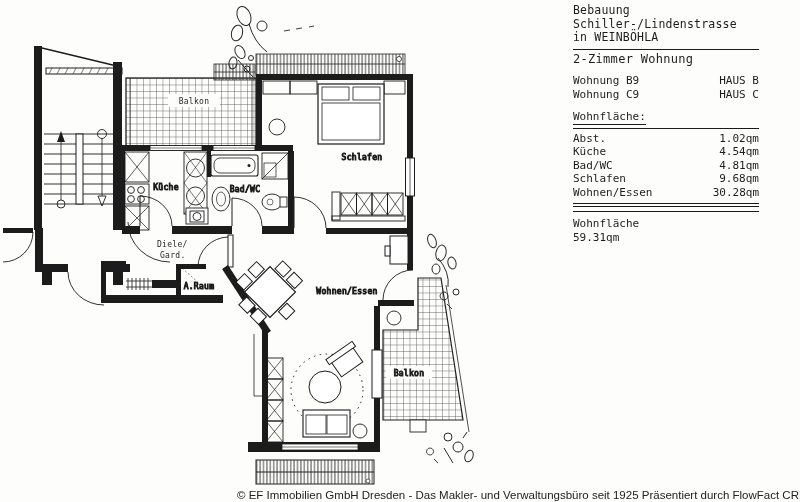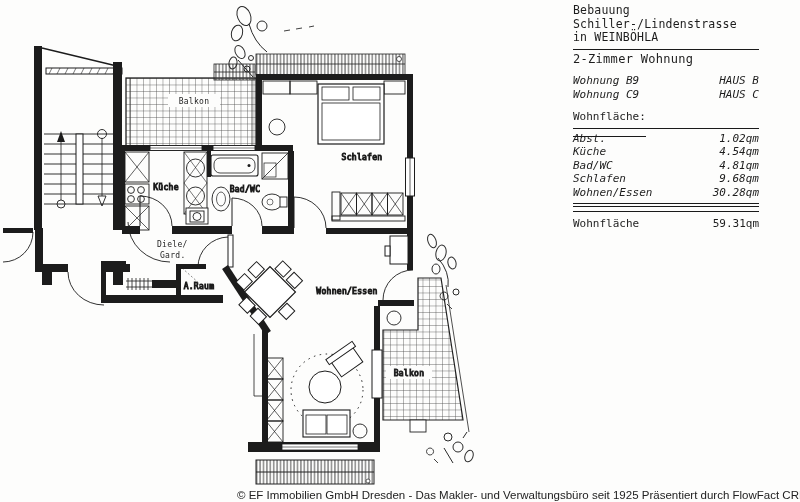--- a/index.html
+++ b/index.html
@@ -6,27 +6,27 @@
   body{width:800px;height:502px;position:relative;background:#fdfdfc;overflow:hidden;
        font-family:"DejaVu Sans Mono", monospace;color:#1f1f1f;}
   .stage{position:absolute;inset:0;}
   
   .panel{position:absolute;left:573px;top:4px;width:186px;font-size:11px;line-height:13.5px;color:#1d1d1d;}
   .panel .title{font-size:11.5px;letter-spacing:.2px;}
   .rule{border-top:1.6px solid #1a1a1a;height:0;margin:4px 0 3px 0;}
   .rule.thin{border-top-width:1.2px;}
   .rule.dbl{border-top:1.4px solid #1a1a1a;border-bottom:1.4px solid #1a1a1a;height:2px;}
   .apt-type{font-size:12px;margin:3px 0 8px 0;letter-spacing:.3px;}
-  .unit-row,.a-row{display:flex;justify-content:space-between;font-style:italic;}
+  .unit-row,.a-row{display:flex;justify-content:space-between;}
   .units{margin-bottom:9px;}
   .wf-head{margin:2px 0 4px 0;}
-  .wf-head span{border-bottom:1.6px solid #1a1a1a;padding-bottom:13px;}
+  .wf-head span{border-bottom:1.6px solid #1a1a1a;padding-bottom:1px;}
   .a-rows{margin:3px 0 2px 0;}
   .sum-rows{margin:4px 0 2px 0;}
-  .total-row{display:flex;justify-content:space-between;margin-top:5px;font-size:11px;}
+  .total-row{display:flex;justify-content:space-between;margin-top:5px;font-size:11px;flex-direction:column;}
   
   .footer{position:absolute;bottom:1px;left:237px;white-space:nowrap;
           font-family:"Liberation Sans", sans-serif;font-size:11.5px;color:#222;}
   
   .plan{position:absolute;left:0;top:0;}
   svg text{font-family:"DejaVu Sans Mono", monospace;fill:#242424;}
   .rm{font-size:8px;letter-spacing:.3px;}
 </style>
 </head>
 <body>

